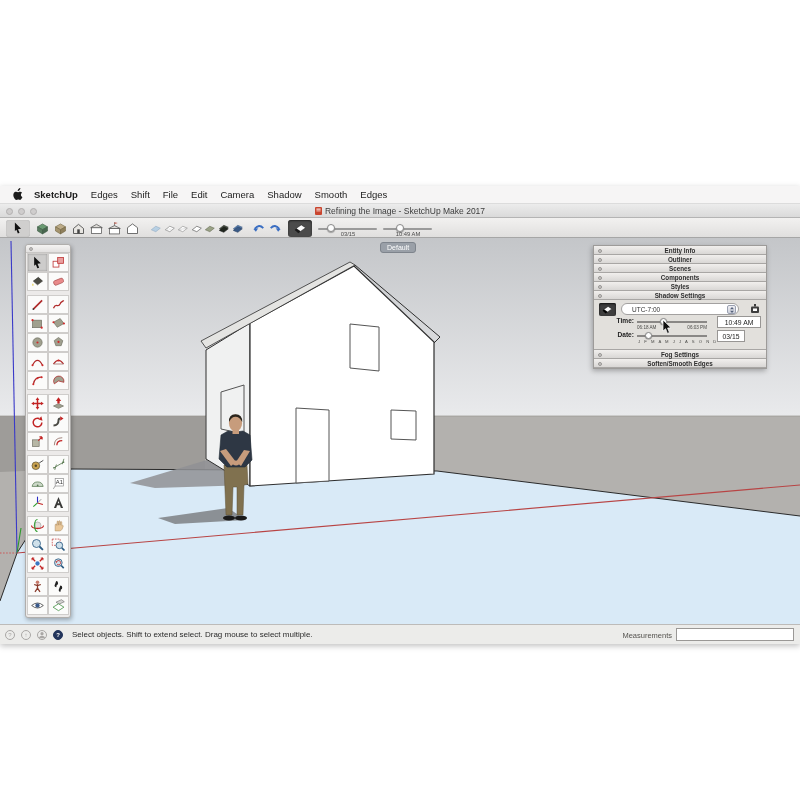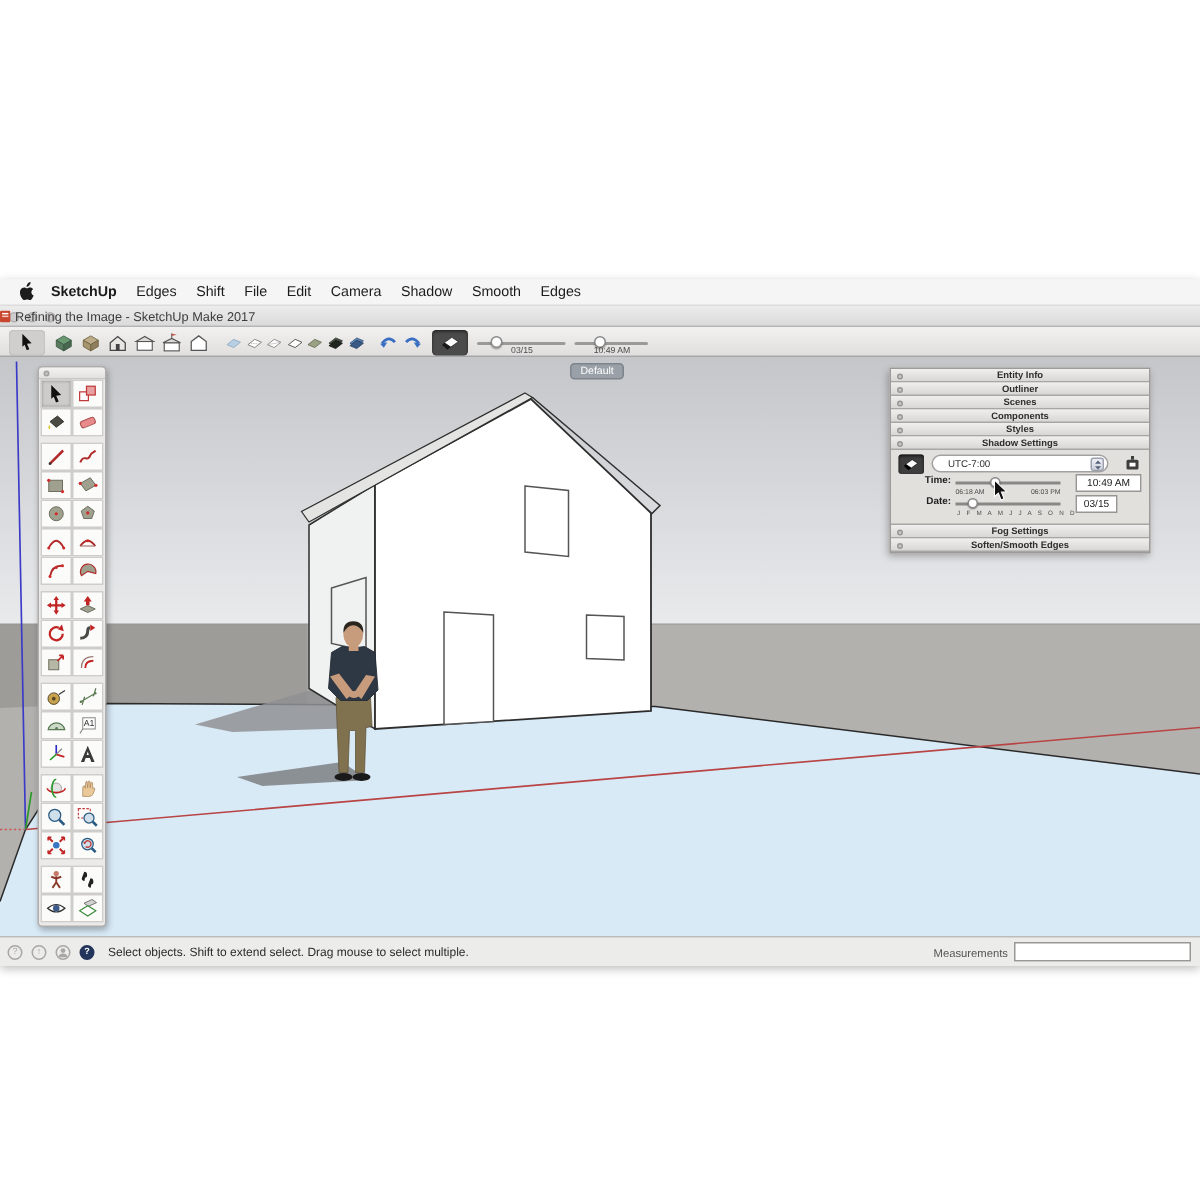--- a/index.html
+++ b/index.html
@@ -8,21 +8,21 @@
   .window{position:absolute;left:0;top:170px;width:800px;height:458px;background:#ececec;box-shadow:0 2px 6px rgba(0,0,0,.25);}
   .abs{position:absolute;}
   
   .menubar{left:0;top:0;width:800px;height:18px;background:#f6f5f5;border-bottom:1px solid #dcdcdc;display:flex;align-items:center;font-size:9.5px;color:#1c1c1c;}
   .menubar .apple{margin-left:12px;width:12px;height:13px;display:flex;align-items:center;}
   .menu-item{margin-left:13px;white-space:nowrap;}
   .menu-item.app{font-weight:bold;margin-left:10px;}
   
   .titlebar{left:0;top:18px;width:800px;height:14px;background:linear-gradient(#ececec,#dadada);border-bottom:1px solid #b4b4b4;}
   .tl{position:absolute;top:3.5px;width:7px;height:7px;border-radius:50%;background:#cfcdcd;border:1px solid #b2b0b0;}
-  .title-text{position:absolute;left:0;right:0;top:2px;text-align:left;font-size:8.5px;color:#3c3c3c;}
+  .title-text{position:absolute;left:0;right:0;top:2px;text-align:center;font-size:8.5px;color:#3c3c3c;}
   .doc-ic{display:inline-block;vertical-align:-1px;margin-right:3px;}
   
   .toolbar{left:0;top:32px;width:800px;height:20px;background:linear-gradient(#f2f1f0,#e0dfde);border-bottom:1px solid #a6a6a6;}
   .tb-btn{position:absolute;top:1.5px;height:17px;display:flex;align-items:center;justify-content:center;}
   .tb-btn.sel{background:#d0cfce;border-radius:3px;box-shadow:inset 0 0 1px #999;}
   .tb-btn.dark{background:#4b4b4b;border-radius:3px;box-shadow:inset 0 1px 2px #222;}
   .slider-track{position:absolute;height:2px;background:#9a9a9a;border-radius:1px;top:10px;}
   .slider-handle{position:absolute;top:6px;width:8px;height:8px;border-radius:50%;background:#fdfdfd;border:1px solid #8a8a8a;box-shadow:0 1px 1px rgba(0,0,0,.3);}
   .slider-label{position:absolute;top:13px;font-size:5.8px;color:#4a4a4a;text-align:center;}
   

